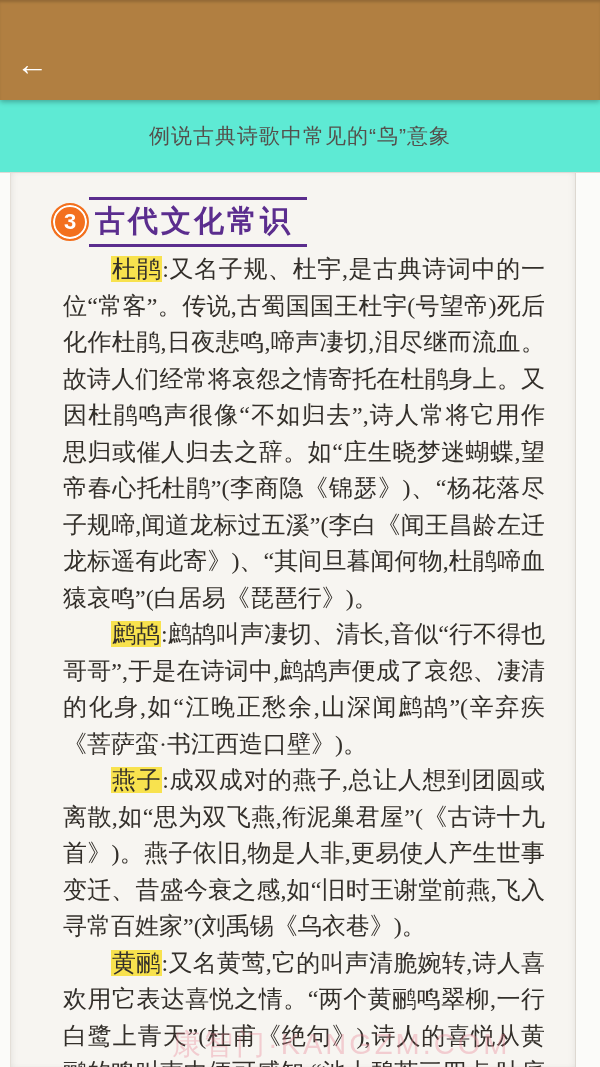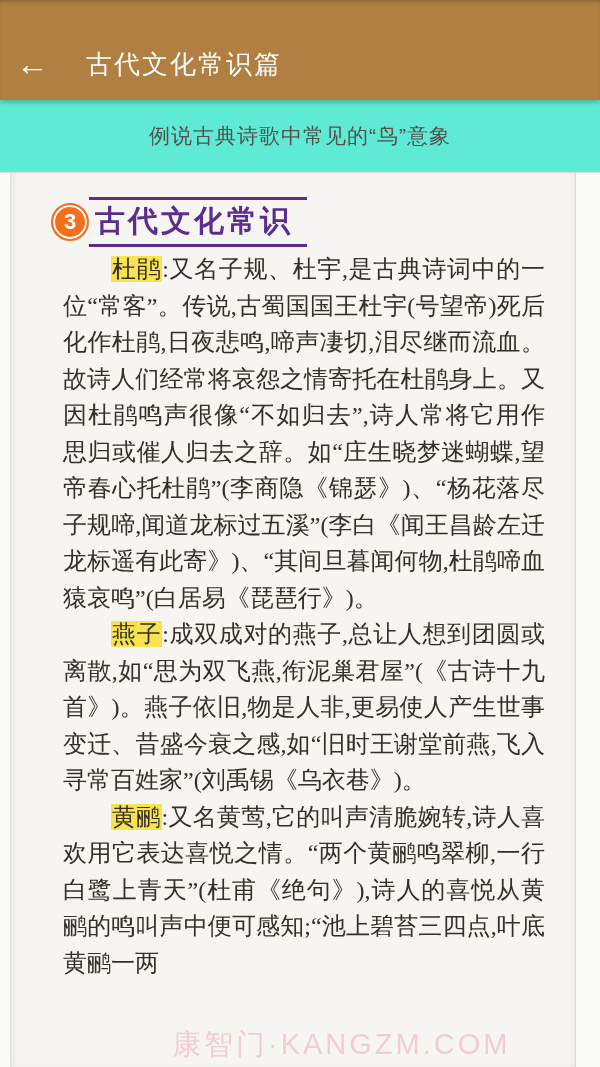--- a/index.html
+++ b/index.html
@@ -138,38 +138,38 @@
     pointer-events: none;
     z-index: 3;
   }
 </style>
 </head>
 <body>
 
 <div class="app-bar">
   <div class="app-bar-row">
     <div class="back-btn">←</div>
-    <div class="app-title">古代文化常识篇</div>
   </div>
 </div>
 
 <div class="subtitle-bar">
   <div class="subtitle-text">例说古典诗歌中常见的“鸟”意象</div>
 </div>
 
 <div class="page-wrap">
   <div class="page">
 
     <div class="sec-header">
       <div class="badge">3</div>
       <div class="sec-title">古代文化常识</div>
     </div>
 
 
     <div class="content">
       <p><span class="hl">杜鹃</span><span>:又名子规、杜宇,是古典诗词中的一位“常客”。传说,古蜀国国王杜宇(号望帝)死后化作杜鹃,日夜悲鸣,啼声凄切,泪尽继而流血。故诗人们经常将哀怨之情寄托在杜鹃身上。又因杜鹃鸣声很像“不如归去”,诗人常将它用作思归或催人归去之辞。如“庄生晓梦迷蝴蝶,望帝春心托杜鹃”(李商隐《锦瑟》)、“杨花落尽子规啼,闻道龙标过五溪”(李白《闻王昌龄左迁龙标遥有此寄》)、“其间旦暮闻何物,杜鹃啼血猿哀鸣”(白居易《琵琶行》)。</span></p>
+      <p><span class="hl">鹧鸪</span><span>:鹧鸪叫声凄切、清长,音似“行不得也哥哥”,于是在诗词中,鹧鸪声便成了哀怨、凄清的化身,如“江晚正愁余,山深闻鹧鸪”(辛弃疾《菩萨蛮·书江西造口壁》)。</span></p>
       <p><span class="hl">燕子</span><span>:成双成对的燕子,总让人想到团圆或离散,如“思为双飞燕,衔泥巢君屋”(《古诗十九首》)。燕子依旧,物是人非,更易使人产生世事变迁、昔盛今衰之感,如“旧时王谢堂前燕,飞入寻常百姓家”(刘禹锡《乌衣巷》)。</span></p>
       <p><span class="hl">黄鹂</span><span>:又名黄莺,它的叫声清脆婉转,诗人喜欢用它表达喜悦之情。“两个黄鹂鸣翠柳,一行白鹭上青天”(杜甫《绝句》),诗人的喜悦从黄鹂的鸣叫声中便可感知;“池上碧苔三四点,叶底黄鹂一两</span></p>
     </div>
 
   </div>
   <div class="watermark">康智门·KANGZM.COM</div>
 </div>
 
 </body></html>

